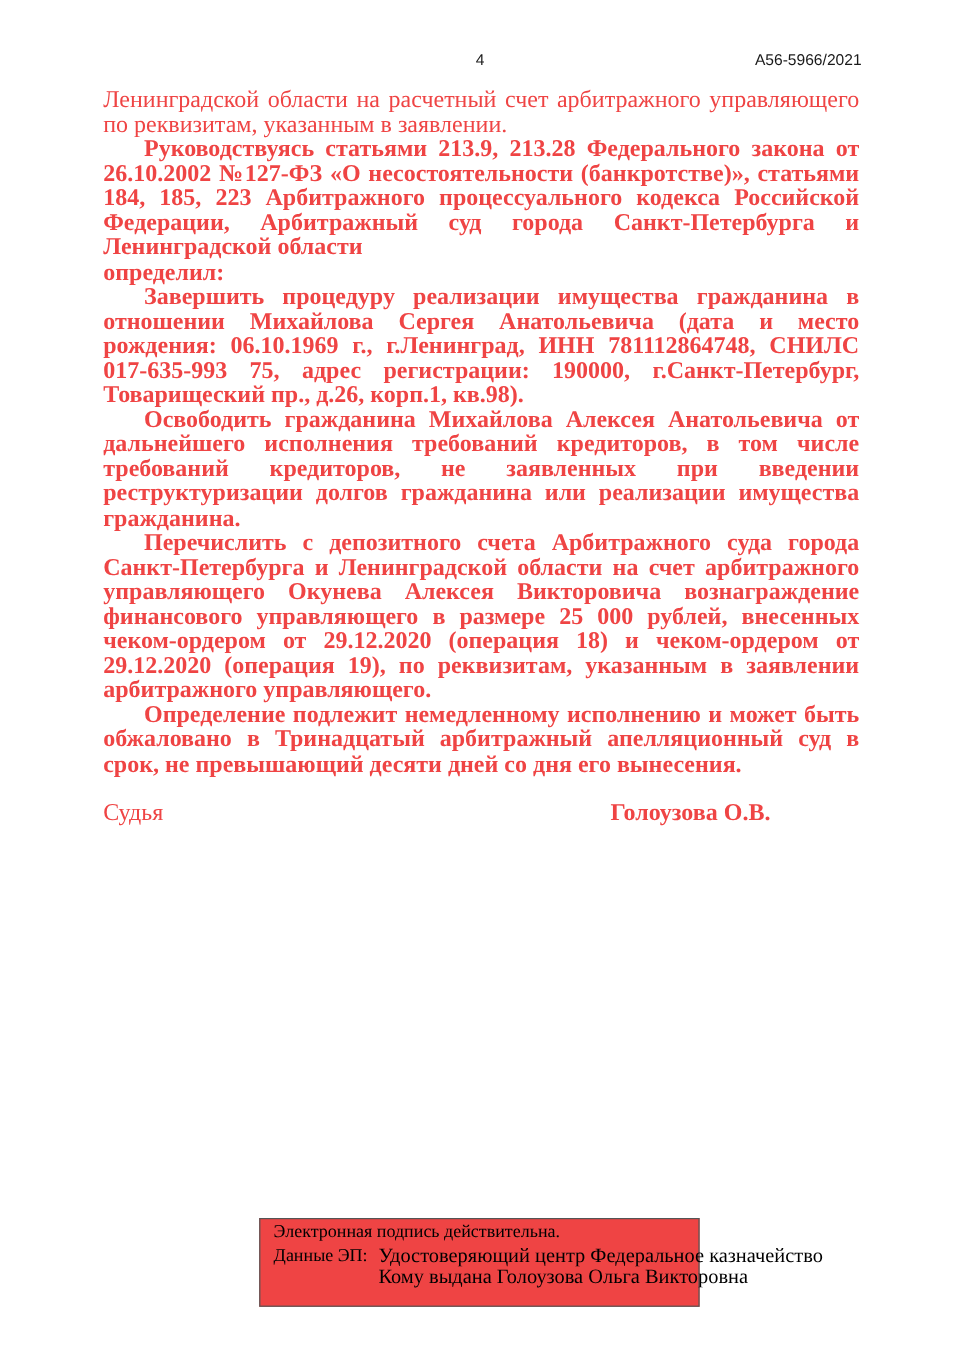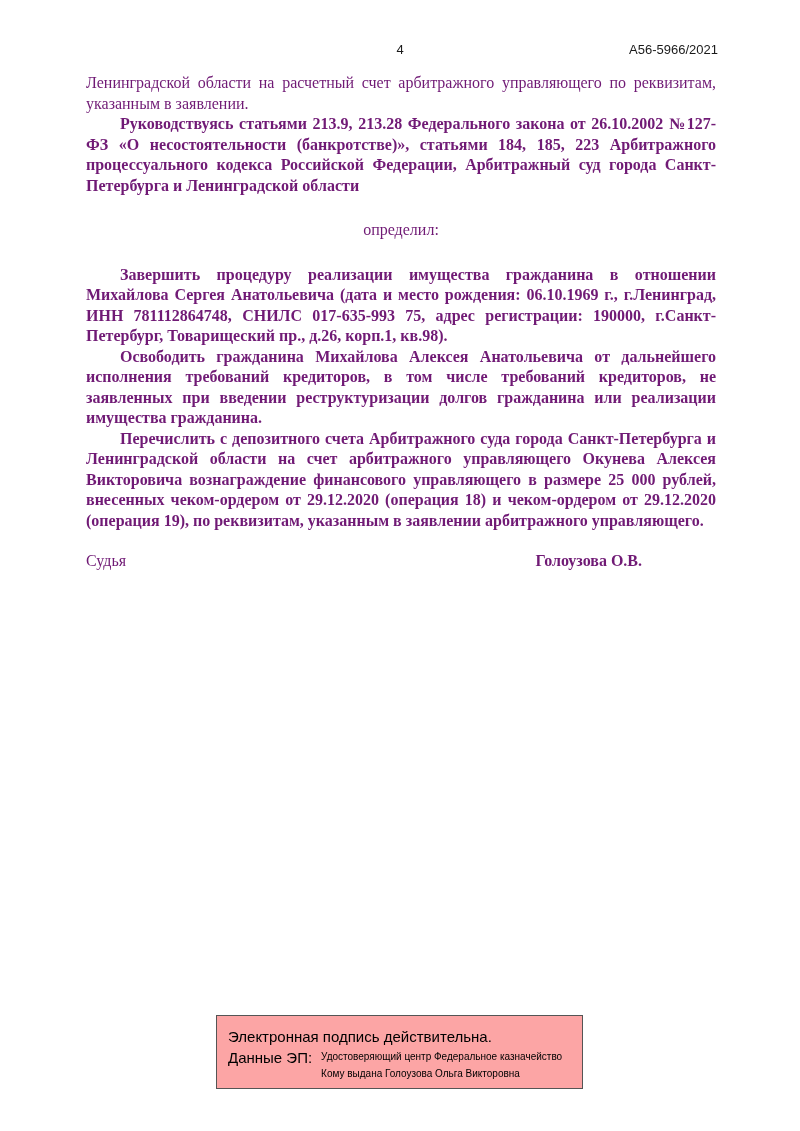--- a/index.html
+++ b/index.html
@@ -37,37 +37,37 @@
     right: 82px;
     top: 0;
   }
   
   .doc-body {
     position: absolute;
     left: 86px;
     top: 73px;
     width: 630px;
     font-family: "Liberation Serif", serif;
-    font-size: 16px;
+    font-size: 20px;
     line-height: 20.5px;
     text-align: justify;
-    color: #701a75;
+    color: #ef4444;
   }
   .doc-body p {
     margin: 0;
     padding: 0;
   }
   .doc-body p.indent {
     text-indent: 34px;
     font-weight: bold;
   }
   .ruling-heading {
-    text-align: center;
-    font-weight: normal;
-    margin: 24px 0 !important;
+    text-align: left;
+    font-weight: bold;
+    margin: 0 0 !important;
   }
   .signature-row {
     margin-top: 20px !important;
     display: flex;
     justify-content: space-between;
     align-items: baseline;
     text-align: right;
     padding-left: 56px;
   }
   .judge-name {
@@ -76,42 +76,42 @@
   }
   
   .stamp {
     position: absolute;
     left: 216px;
     top: 1015px;
     width: 367px;
     height: 74px;
     box-sizing: border-box;
     border: 1px solid #555555;
-    background: #fca5a5;
-    padding: 12px 10px 6px 11px;
-    font-family: Liberation Sans, sans-serif;
+    background: #ef4444;
+    padding: 2px 10px 6px 11px;
+    font-family: Liberation Serif, serif;
     color: #000000;
   }
   .stamp-validity {
     font-size: 15px;
     line-height: 18px;
   }
   .stamp-row {
     display: flex;
     align-items: flex-start;
     margin-top: 3px;
   }
   .stamp-label {
     font-size: 15px;
     line-height: 17px;
     flex: 0 0 auto;
     margin-right: 9px;
   }
   .stamp-details {
-    font-size: 10px;
+    font-size: 17px;
     line-height: 16.5px;
     flex: 1 1 auto;
   }
   .stamp-details div {
     white-space: nowrap;
   }
 </style>
 </head>
 <body>
 
@@ -128,20 +128,21 @@
     <p class="indent">Руководствуясь статьями 213.9, 213.28 Федерального закона от 26.10.2002 №127-ФЗ «О несостоятельности (банкротстве)», статьями 184, 185, 223 Арбитражного процессуального кодекса Российской Федерации, Арбитражный суд города Санкт-Петербурга и Ленинградской области</p>
 
     <p class="ruling-heading">определил:</p>
 
     <p class="indent">Завершить процедуру реализации имущества гражданина в отношении Михайлова Сергея Анатольевича (дата и место рождения: 06.10.1969 г., г.Ленинград, ИНН 781112864748, СНИЛС 017-635-993 75, адрес регистрации: 190000, г.Санкт-Петербург, Товарищеский пр., д.26, корп.1, кв.98).</p>
 
     <p class="indent">Освободить гражданина Михайлова Алексея Анатольевича от дальнейшего исполнения требований кредиторов, в том числе требований кредиторов, не заявленных при введении реструктуризации долгов гражданина или реализации имущества гражданина.</p>
 
     <p class="indent">Перечислить с депозитного счета Арбитражного суда города Санкт-Петербурга и Ленинградской области на счет арбитражного управляющего Окунева Алексея Викторовича вознаграждение финансового управляющего в размере 25 000  рублей, внесенных чеком-ордером от 29.12.2020 (операция 18) и чеком-ордером от 29.12.2020 (операция 19), по реквизитам, указанным в заявлении арбитражного управляющего.</p>
 
+    <p class="indent">Определение подлежит немедленному исполнению и может быть обжаловано в Тринадцатый арбитражный апелляционный суд в срок, не превышающий десяти дней со дня его вынесения.</p>
 
     <p class="signature-row">
       <span>Судья</span>
       <span class="judge-name">Голоузова О.В.</span>
     </p>
   </div>
 
   <div class="stamp">
     <div class="stamp-validity">Электронная подпись действительна.</div>
     <div class="stamp-row">

